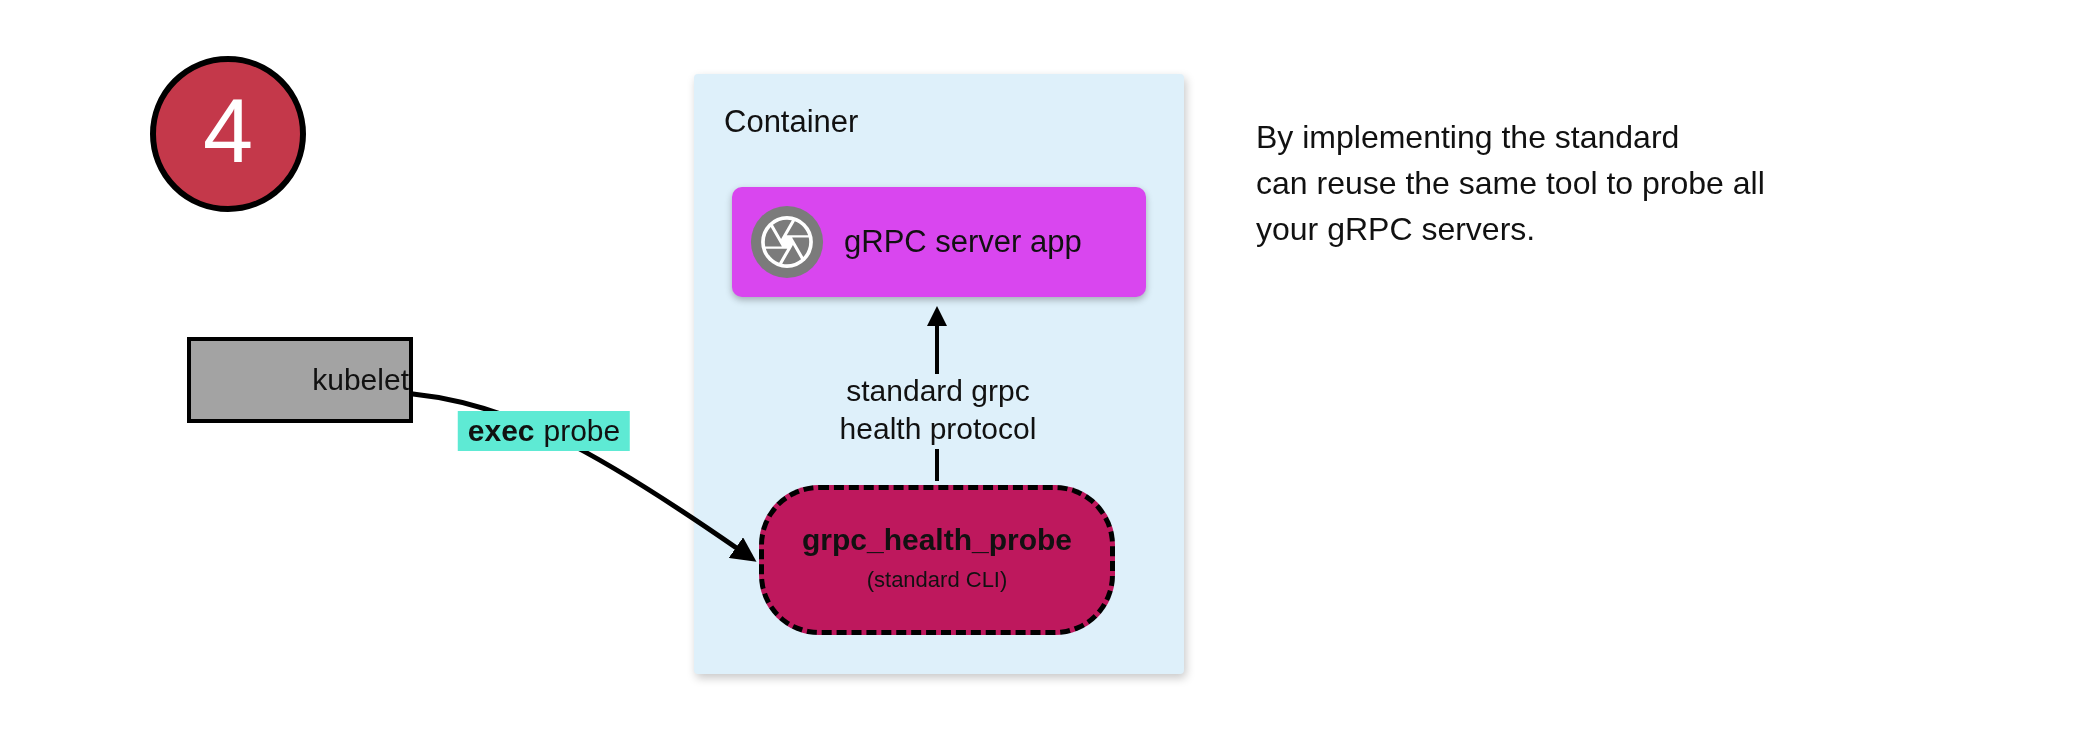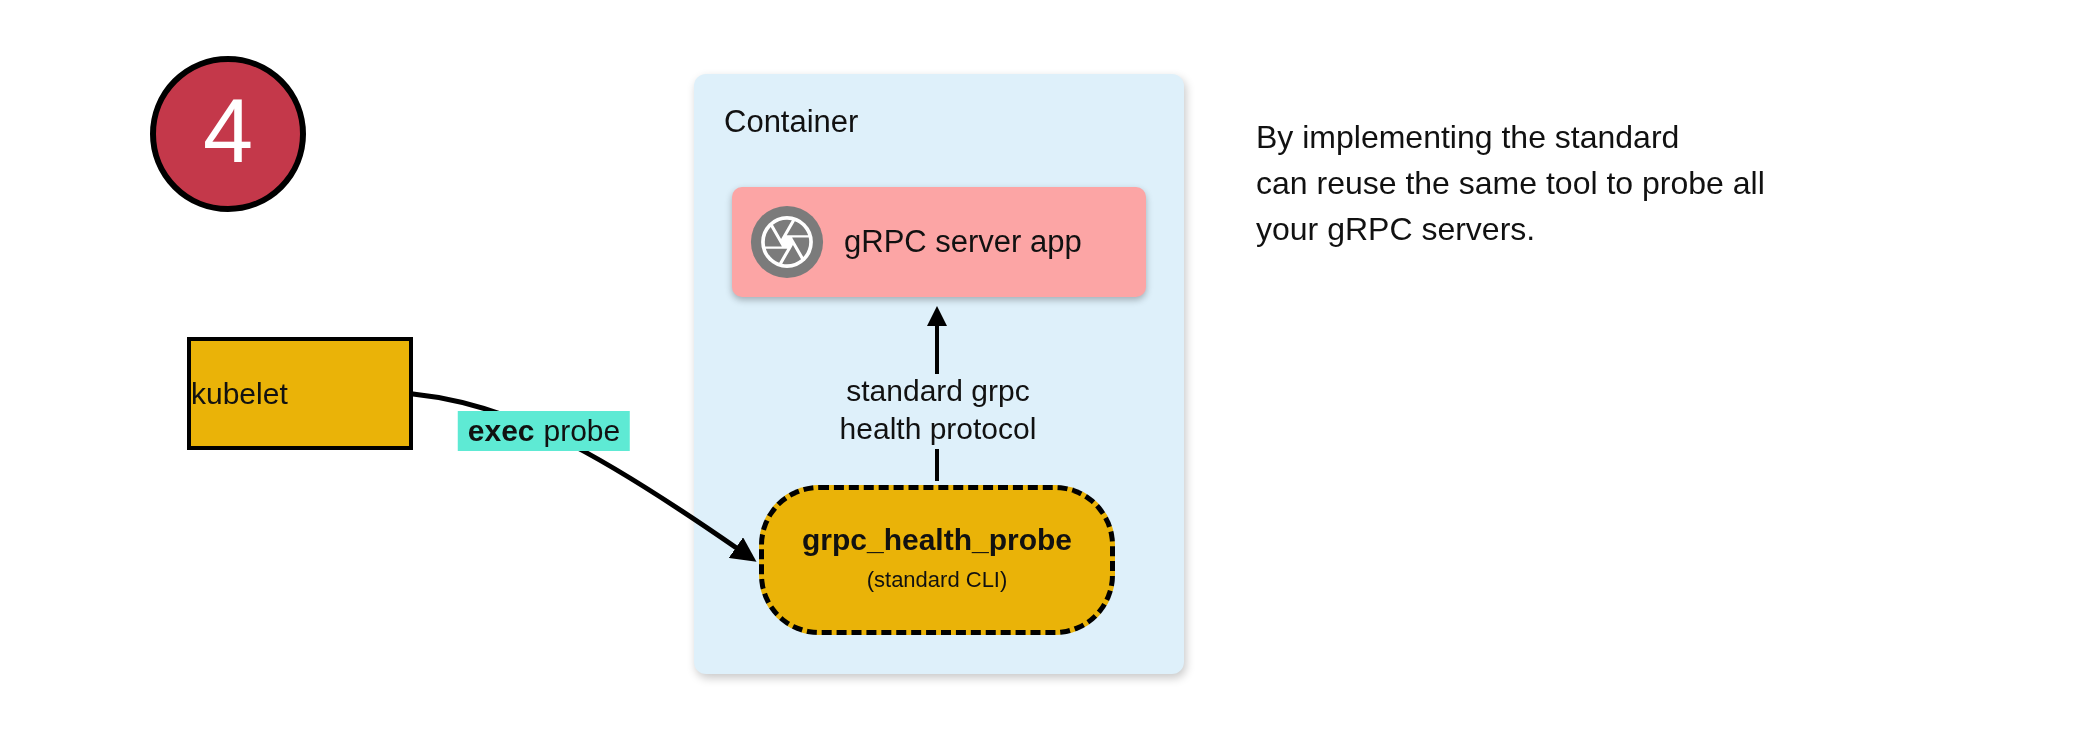--- a/index.html
+++ b/index.html
@@ -10,35 +10,35 @@
   
   .badge{
     position:absolute;left:150px;top:56px;width:156px;height:156px;
     border:6px solid #000;border-radius:50%;
     display:flex;align-items:center;justify-content:center;
     box-sizing:border-box;z-index:1;
   }
   .badge-num{font-size:90px;color:#fff;line-height:1;padding-bottom:6px;}
   
   .kubelet{
-    position:absolute;left:187px;top:337px;width:226px;height:113px;
-    background:#eab308;border:4px solid #000;box-sizing:border-box;
-    display:flex;align-items:center;justify-content:flex-start;
+    position:absolute;left:187px;top:337px;width:226px;height:86px;
+    background:#a3a3a3;border:4px solid #000;box-sizing:border-box;
+    display:flex;align-items:center;justify-content:flex-end;
     font-size:30px;z-index:1;
   }
   
   .container-box{
     position:absolute;left:694px;top:74px;width:490px;height:600px;
-    border-radius:12px;box-shadow:2px 4px 10px rgba(0,0,0,.22);
+    border-radius:4px;box-shadow:2px 4px 10px rgba(0,0,0,.22);
     box-sizing:border-box;z-index:1;
   }
   .container-title{position:absolute;left:30px;top:30px;font-size:31px;}
   .server-box{
     position:absolute;left:38px;top:113px;width:414px;height:110px;
-    background:#fca5a5;border-radius:10px;box-shadow:0 3px 7px rgba(0,0,0,.28);
+    background:#d946ef;border-radius:10px;box-shadow:0 3px 7px rgba(0,0,0,.28);
     display:flex;align-items:center;padding-left:18px;box-sizing:border-box;
   }
   .server-label{font-size:31px;margin-left:20px;}
   .probe-box{
     position:absolute;left:65px;top:411px;width:356px;height:150px;
     border:5px dashed #000;border-radius:60px;box-sizing:border-box;
     display:flex;flex-direction:column;align-items:center;justify-content:center;
     line-height:40px;text-align:center;
   }
   .probe-title{font-size:30px;font-weight:bold;}
@@ -81,21 +81,21 @@
       <svg width="74" height="74" viewBox="0 0 24 24">
         <circle cx="12" cy="12" r="11.7" fill="#7b7b7b"></circle>
         <circle cx="12" cy="12" r="8.4" fill="#ffffff"></circle>
         <g transform="translate(12,12) scale(0.72) translate(-12,-12)">
           <path d="M9.4 10.5l4.77-8.26C13.47 2.09 12.75 2 12 2c-2.4 0-4.6.85-6.32 2.25l3.66 6.35.06-.1zM21.54 9c-.92-2.92-3.15-5.26-6-6.34L11.88 9h9.66zm.26 1h-7.49l.29.5 4.76 8.25C21 16.97 22 14.61 22 12c0-.69-.07-1.35-.2-2zM8.54 12l-3.9-6.75C3.01 7.03 2 9.39 2 12c0 .69.07 1.35.2 2h7.49l-1.15-2zm-6.08 3c.92 2.92 3.15 5.26 6 6.34L12.12 15H2.46zm11.27 0l-3.9 6.76c.7.15 1.42.24 2.17.24 2.4 0 4.6-.85 6.32-2.25l-3.66-6.35-.93 1.6z" fill="#7b7b7b"></path>
         </g>
       </svg>
       <span class="server-label">gRPC server app</span>
     </div>
 
-    <div class="probe-box" style="background-color: #eab308;">
+    <div class="probe-box" style="background-color: #be185d;">
       <div class="probe-title">grpc_health_probe</div>
       <div class="probe-subtitle">(standard CLI)</div>
     </div>
   </div>
 
   <svg class="overlay" viewBox="0 0 2100 750">
     <defs>
       <marker id="ah" viewBox="0 0 10 10" refX="1" refY="5" markerWidth="5" markerHeight="5" orient="auto">
         <path d="M0,0 L10,5 L0,10 z" fill="#000"></path>
       </marker>

